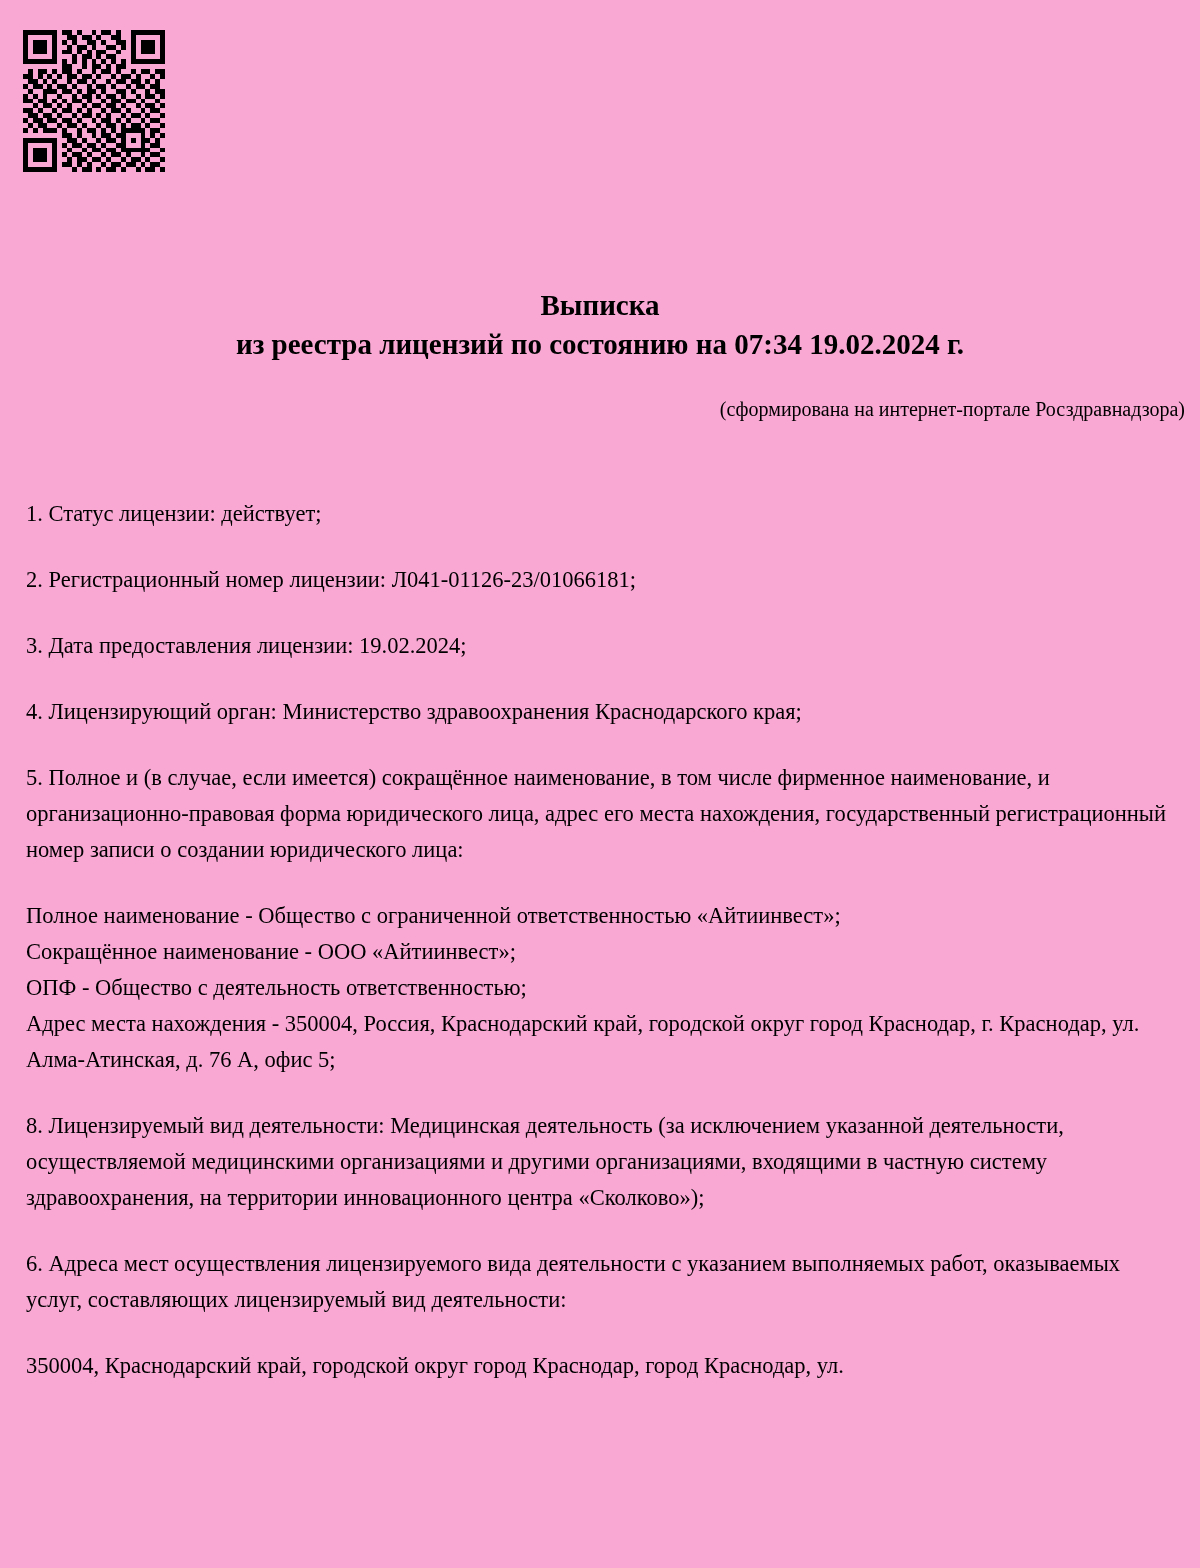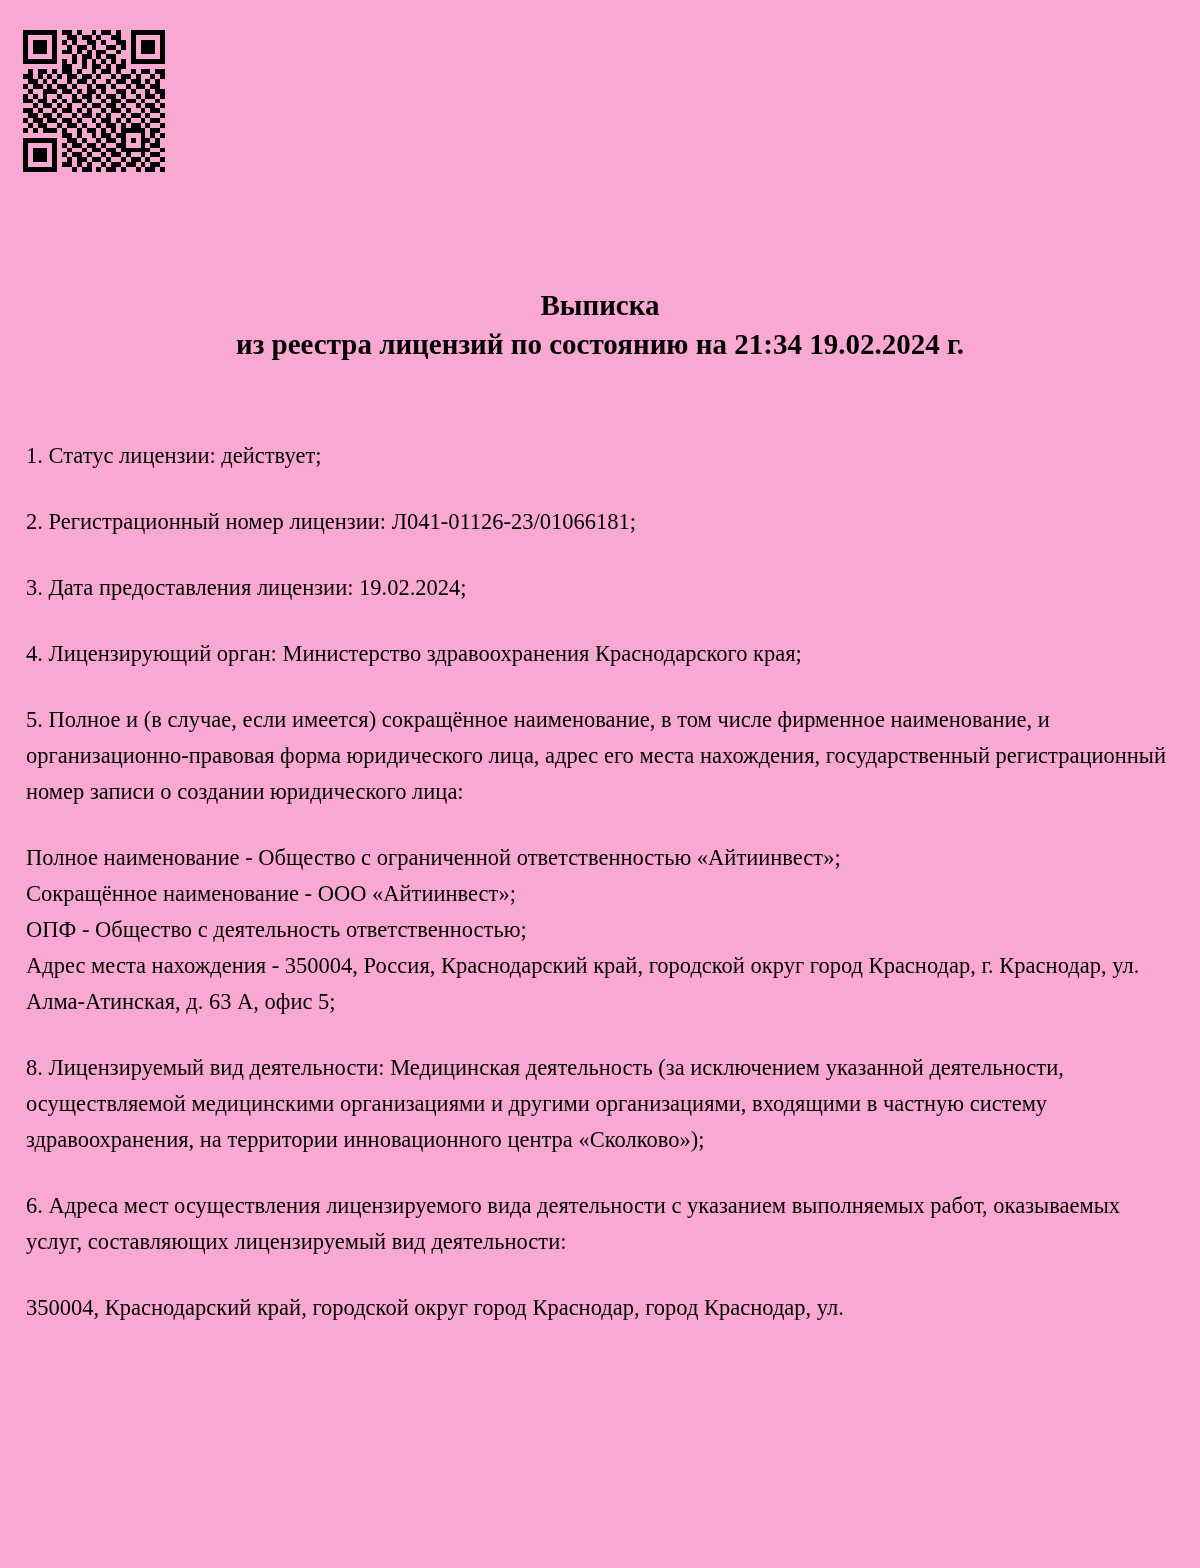--- a/index.html
+++ b/index.html
@@ -498,22 +498,23 @@
         <rect x="23" y="28" width="1" height="1" fill="#000000"></rect>
         <rect x="25" y="28" width="1" height="1" fill="#000000"></rect>
         <rect x="26" y="28" width="1" height="1" fill="#000000"></rect>
         <rect x="28" y="28" width="1" height="1" fill="#000000"></rect>
       </svg>
   </div>
 
   <div class="header">
     <div class="title">
       <div>Выписка</div>
-      <div>из реестра лицензий по состоянию на 21:34 19.02.2024 г.</div>
+      <div>из реестра лицензий по состоянию на 07:34 19.02.2024 г.</div>
     </div>
+    <div class="subtitle">(сформирована на интернет-портале Росздравнадзора)</div>
   </div>
 
   <div class="doc-body">
       <div class="para">
         <div class="line">1. Статус лицензии: действует;</div>
       </div>
       <div class="para">
         <div class="line">2. Регистрационный номер лицензии: Л041-01126-23/01066181;</div>
       </div>
       <div class="para">
@@ -522,21 +523,21 @@
       <div class="para">
         <div class="line">4. Лицензирующий орган: Министерство здравоохранения Краснодарского края;</div>
       </div>
       <div class="para">
         <div class="line">5. Полное и (в случае, если имеется) сокращённое наименование, в том числе фирменное наименование, и организационно-правовая форма юридического лица, адрес его места нахождения, государственный регистрационный номер записи о создании юридического лица:</div>
       </div>
       <div class="para">
         <div class="line">Полное наименование - Общество с ограниченной ответственностью «Айтиинвест»;</div>
         <div class="line">Сокращённое наименование - ООО «Айтиинвест»;</div>
         <div class="line">ОПФ - Общество с деятельность ответственностью;</div>
-        <div class="line">Адрес места нахождения - 350004, Россия, Краснодарский край, городской округ город Краснодар, г. Краснодар, ул. Алма-Атинская, д. 63 А, офис 5;</div>
+        <div class="line">Адрес места нахождения - 350004, Россия, Краснодарский край, городской округ город Краснодар, г. Краснодар, ул. Алма-Атинская, д. 76 А, офис 5;</div>
       </div>
       <div class="para">
         <div class="line">8. Лицензируемый вид деятельности: Медицинская деятельность (за исключением указанной деятельности, осуществляемой медицинскими организациями и другими организациями, входящими в частную систему здравоохранения, на территории инновационного центра «Сколково»);</div>
       </div>
       <div class="para">
         <div class="line">6. Адреса мест осуществления лицензируемого вида деятельности с указанием выполняемых работ, оказываемых услуг, составляющих лицензируемый вид деятельности:</div>
       </div>
       <div class="para">
         <div class="line">350004, Краснодарский край, городской округ город Краснодар, город Краснодар, ул.</div>
       </div>

